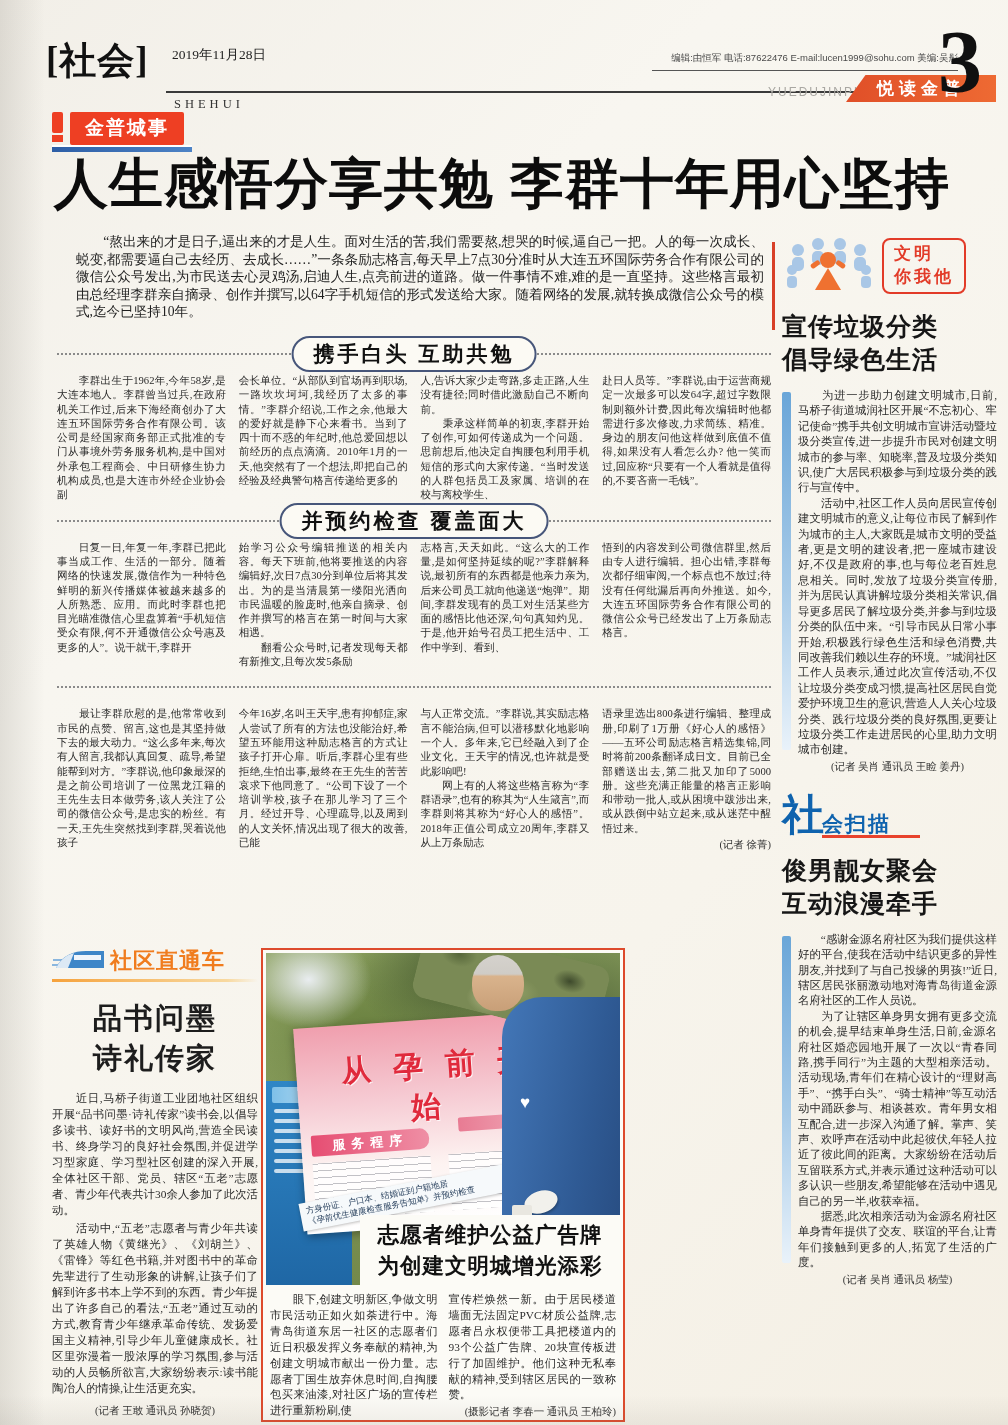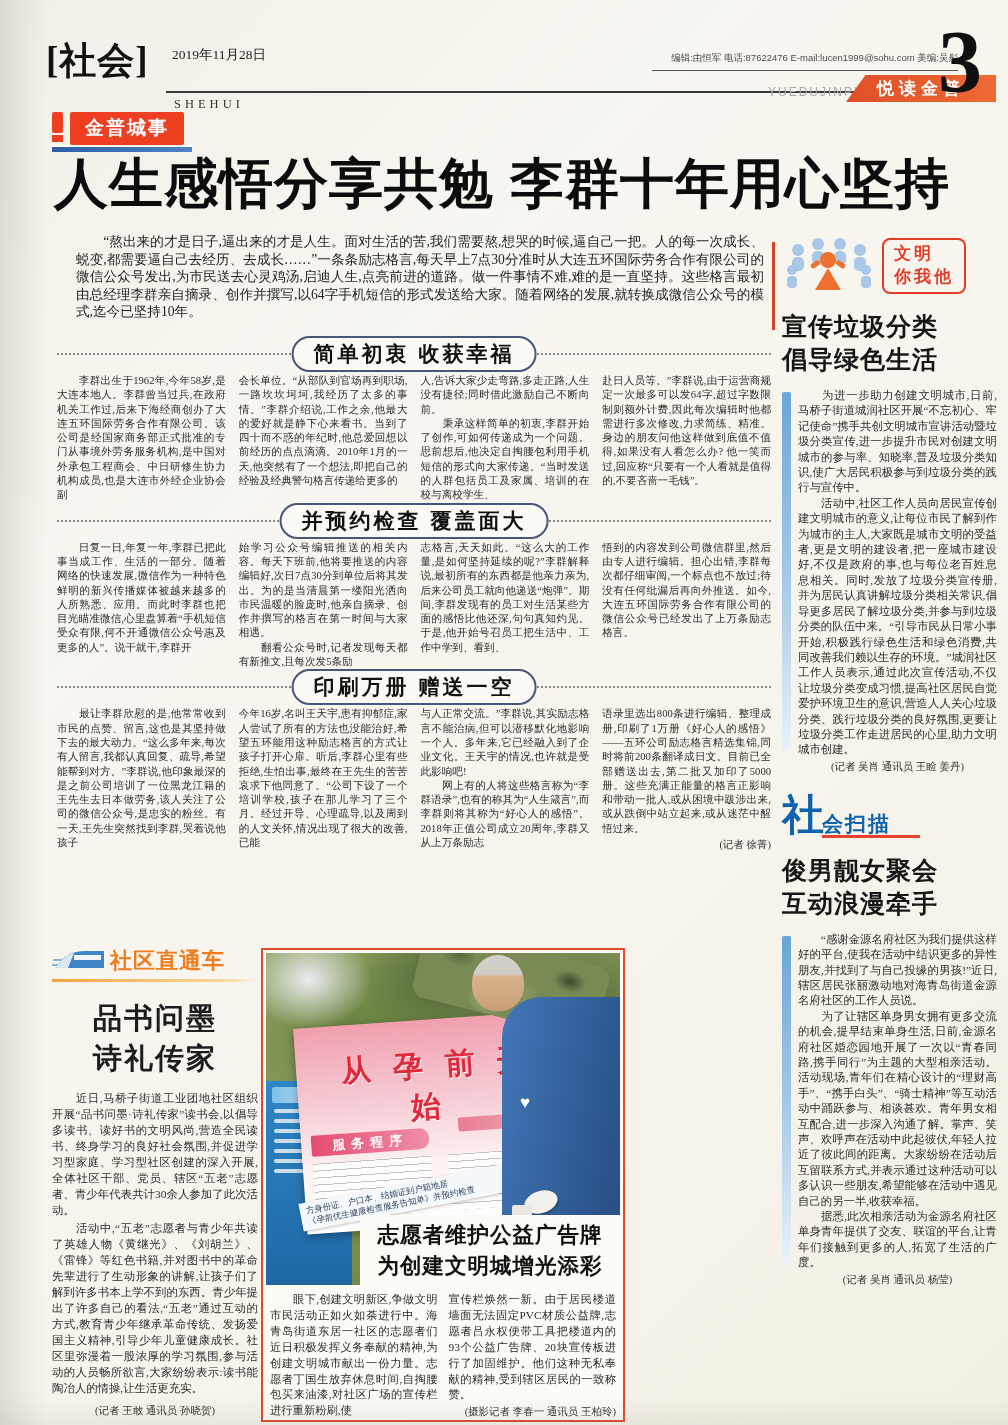--- a/index.html
+++ b/index.html
@@ -151,21 +151,21 @@
   </div>
   <div class="abs city-strip"></div>
 
   <div class="abs headline">人生感悟分享共勉  李群十年用心坚持</div>
   <div class="abs lead">　　“熬出来的才是日子,逼出来的才是人生。面对生活的苦,我们需要熬,想哭的时候,逼自己一把。人的每一次成长、蜕变,都需要逼自己去经历、去成长……”一条条励志格言,每天早上7点30分准时从大连五环国际劳务合作有限公司的微信公众号发出,为市民送去心灵鸡汤,启迪人生,点亮前进的道路。做一件事情不难,难的是一直坚持。这些格言最初由总经理李群亲自摘录、创作并撰写,以64字手机短信的形式发送给大家。随着网络的发展,就转换成微信公众号的模式,迄今已坚持10年。</div>
   <div class="abs lead-divider"></div>
 
   <div class="abs mainblock">
     <div class="sep">
       <div class="dots"></div>
-      <div class="pill">简单初衷  收获幸福</div>
+      <div class="pill">携手白头  互助共勉</div>
     </div>
     <div class="mrow">
       <div class="mcol">
           <p class="para">　　李群出生于1962年,今年58岁,是大连本地人。李群曾当过兵,在政府机关工作过,后来下海经商创办了大连五环国际劳务合作有限公司。该公司是经国家商务部正式批准的专门从事境外劳务服务机构,是中国对外承包工程商会、中日研修生协力机构成员,也是大连市外经企业协会副</p>
         </div>
       <div class="mcol">
           <p class="para">会长单位。“从部队到官场再到职场,一路坎坎坷坷,我经历了太多的事情。”李群介绍说,工作之余,他最大的爱好就是静下心来看书。当到了四十而不惑的年纪时,他总爱回想以前经历的点点滴滴。2010年1月的一天,他突然有了一个想法,即把自己的经验及经典警句格言传递给更多的</p>
         </div>
       <div class="mcol">
           <p class="para">人,告诉大家少走弯路,多走正路,人生没有捷径;同时借此激励自己不断向前。</p>
@@ -189,21 +189,20 @@
         </div>
       <div class="mcol">
           <p class="para">志格言,天天如此。“这么大的工作量,是如何坚持延续的呢?”李群解释说,最初所有的东西都是他亲力亲为,后来公司员工就向他递送“炮弹”。期间,李群发现有的员工对生活某些方面的感悟比他还深,句句真知灼见。于是,他开始号召员工把生活中、工作中学到、看到、</p>
         </div>
       <div class="mcol">
           <p class="para">悟到的内容发到公司微信群里,然后由专人进行编辑。担心出错,李群每次都仔细审阅,一个标点也不放过;待没有任何纰漏后再向外推送。如今,大连五环国际劳务合作有限公司的微信公众号已经发出了上万条励志格言。</p>
         </div>
     </div>
     <div class="sep">
       <div class="dots"></div>
-      <div class="pill">印刷万册  赠送一空</div>
     </div>
     <div class="mrow">
       <div class="mcol">
           <p class="para">　　最让李群欣慰的是,他常常收到市民的点赞、留言,这也是其坚持做下去的最大动力。“这么多年来,每次有人留言,我都认真回复、疏导,希望能帮到对方。”李群说,他印象最深的是之前公司培训了一位黑龙江籍的王先生去日本做劳务,该人关注了公司的微信公众号,是忠实的粉丝。有一天,王先生突然找到李群,哭着说他孩子</p>
         </div>
       <div class="mcol">
           <p class="para">今年16岁,名叫王天宇,患有抑郁症,家人尝试了所有的方法也没能治好,希望五环能用这种励志格言的方式让孩子打开心扉。听后,李群心里有些拒绝,生怕出事,最终在王先生的苦苦哀求下他同意了。“公司下设了一个培训学校,孩子在那儿学习了三个月。经过开导、心理疏导,以及周到的人文关怀,情况出现了很大的改善,已能</p>
         </div>
       <div class="mcol">
           <p class="para">与人正常交流。”李群说,其实励志格言不能治病,但可以潜移默化地影响一个人。多年来,它已经融入到了企业文化。王天宇的情况,也许就是受此影响吧!</p>

